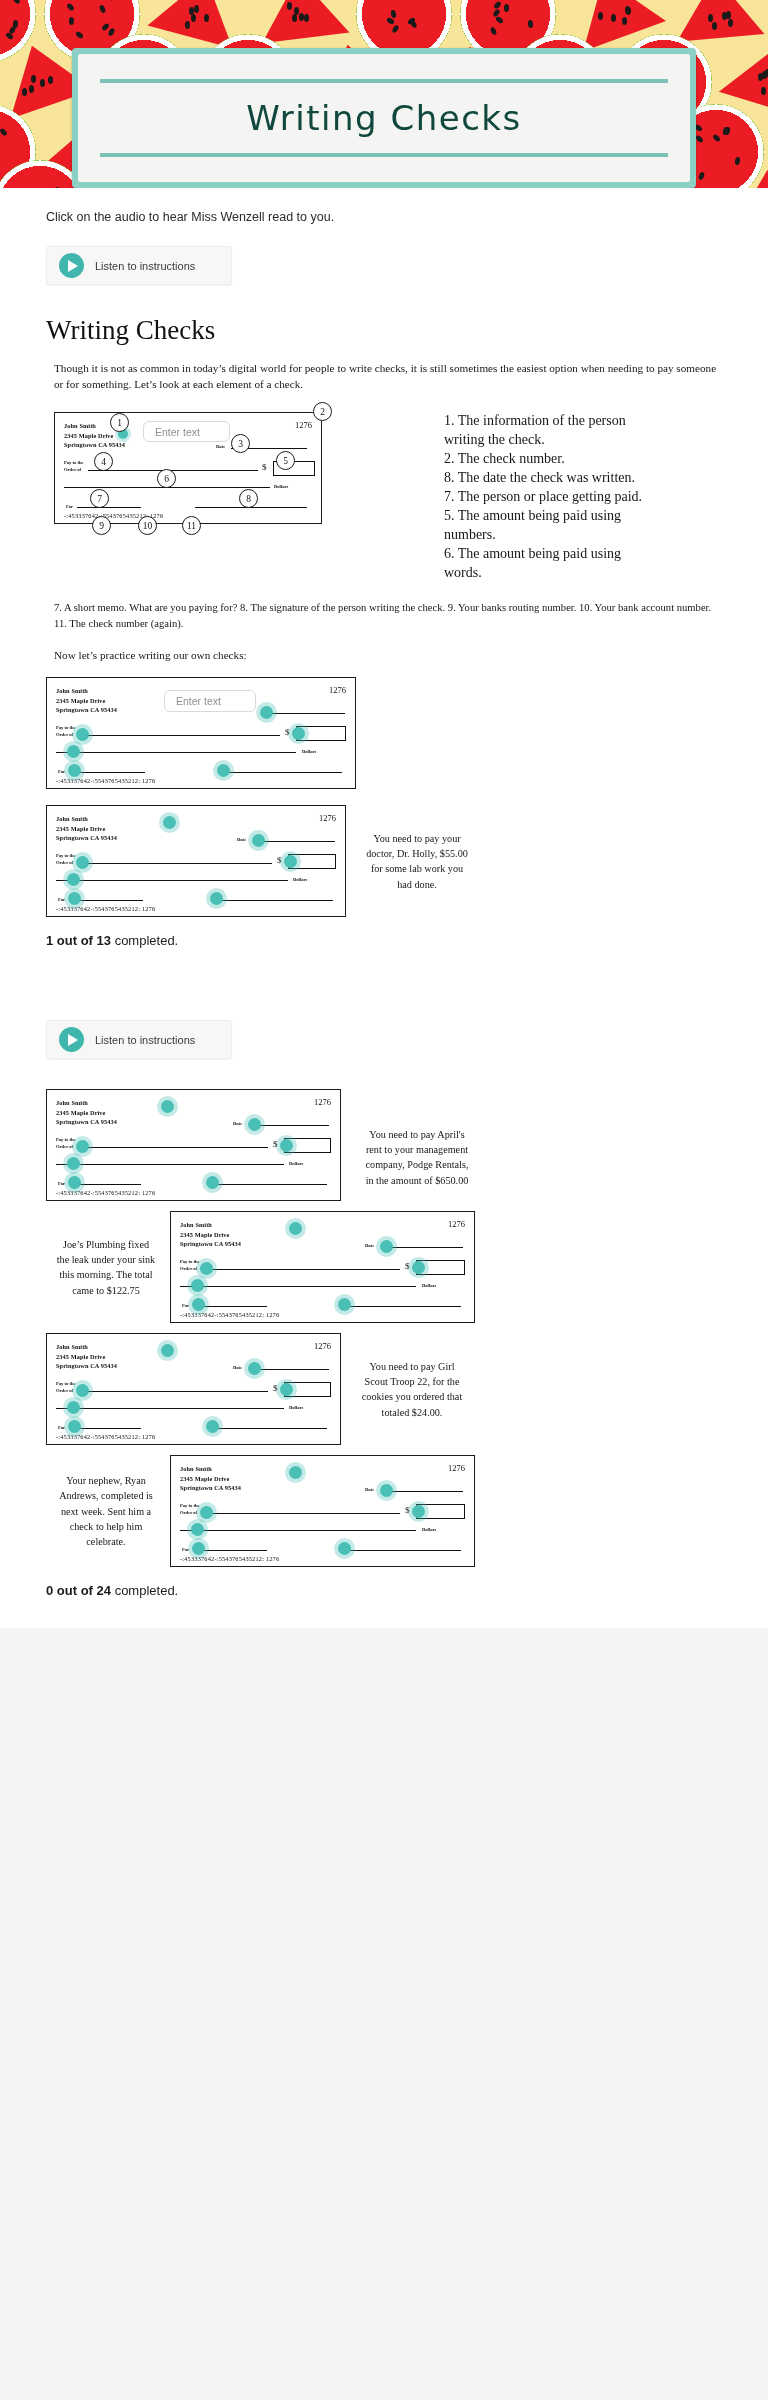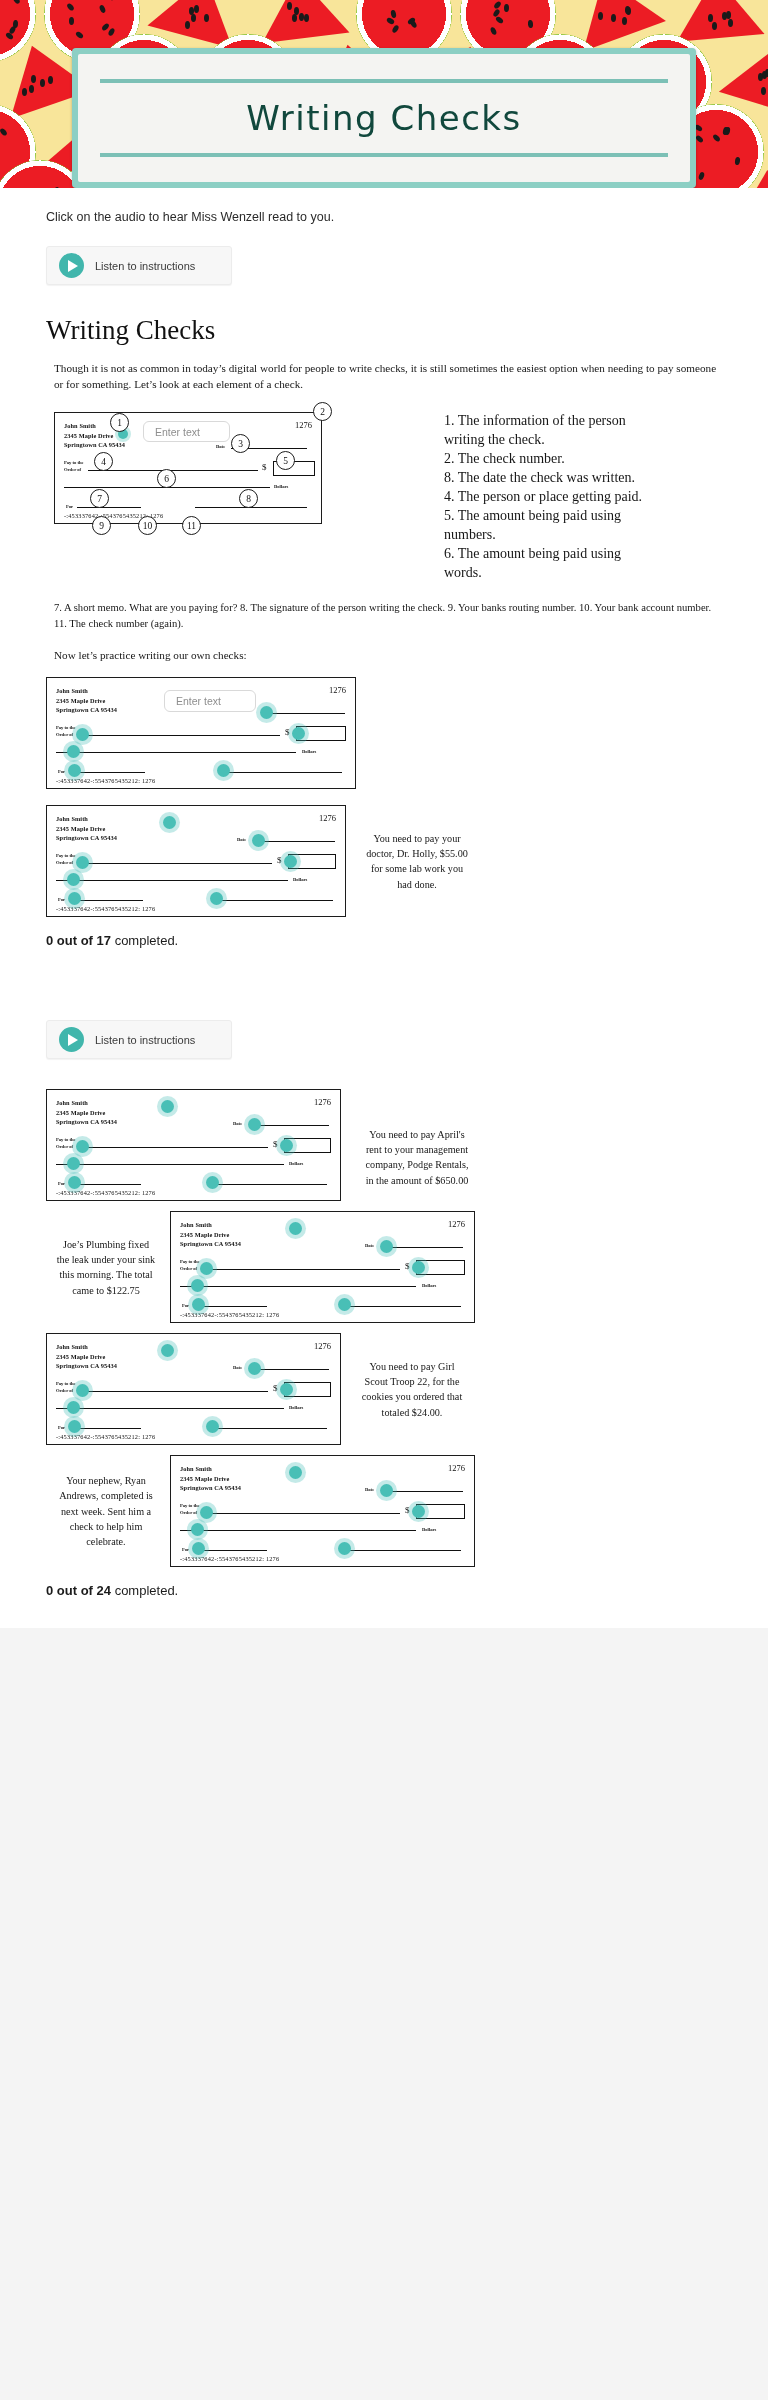--- a/index.html
+++ b/index.html
@@ -418,21 +418,21 @@
         <div class="callout" style="left:185px; top:85px;">8</div>
         <div class="callout" style="left:38px; top:112px;">9</div>
         <div class="callout" style="left:84px; top:112px;">10</div>
         <div class="callout" style="left:128px; top:112px;">11</div>
       </div>
 
       <div class="legend" style="width:200px; padding-top:8px;">
         <div>1. The information of the person writing the check.</div>
         <div>2. The check number.</div>
         <div>8. The date the check was written.</div>
-        <div>4. The person or place getting paid.</div>
+        <div>7. The person or place getting paid.</div>
         <div>5. The amount being paid using numbers.</div>
         <div>6. The amount being paid using words.</div>
       </div>
     </div>
 
     <p class="small-note" style="padding-left:8px; margin-top:18px;">7. A short memo. What are you paying for?   8. The signature of the person writing the check.   9. Your banks routing number.   10. Your bank account number.   11. The check number (again).</p>
 
     <p class="body-text" style="padding-left:8px; margin-top:16px; margin-bottom:14px;">Now let’s practice writing our own checks:</p>
 
     <div class="row" style="align-items:center; gap:4px; margin-bottom:16px;">
@@ -493,21 +493,21 @@
           <div class="dot" style="left:237px; top:49px;"></div>
           <div class="dot" style="left:20px; top:67px;"></div>
           <div class="dot" style="left:21px; top:86px;"></div>
           <div class="dot" style="left:163px; top:86px;"></div>
         </div>
       </div>
       <div class="scenario" style="width:130px; padding:0 12px;">You need to pay your doctor, Dr. Holly, $55.00 for some lab work you had done.</div>
     </div>
 
     <p class="completed">
-      <b>0 out of 17</b><span> completed.</span>
+      <b>1 out of 13</b><span> completed.</span>
     </p>
 
     <div class="spacer-lg"></div>
 
     <div class="audio-bar">
       <div class="play-circle">
           <div class="play-tri"></div>
         </div>
       <span class="audio-label">Listen to instructions</span>
     </div>

